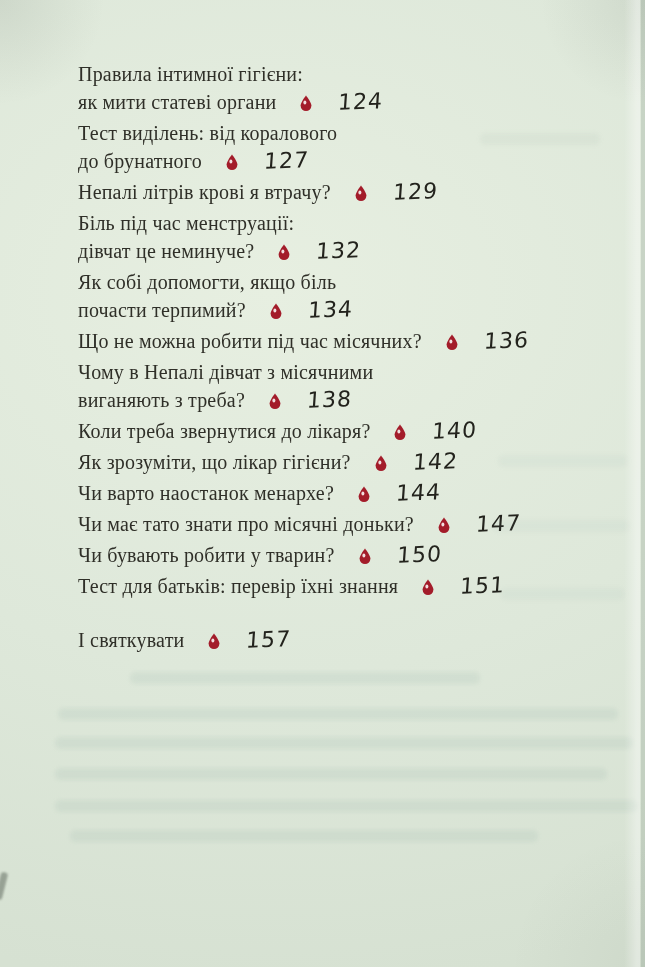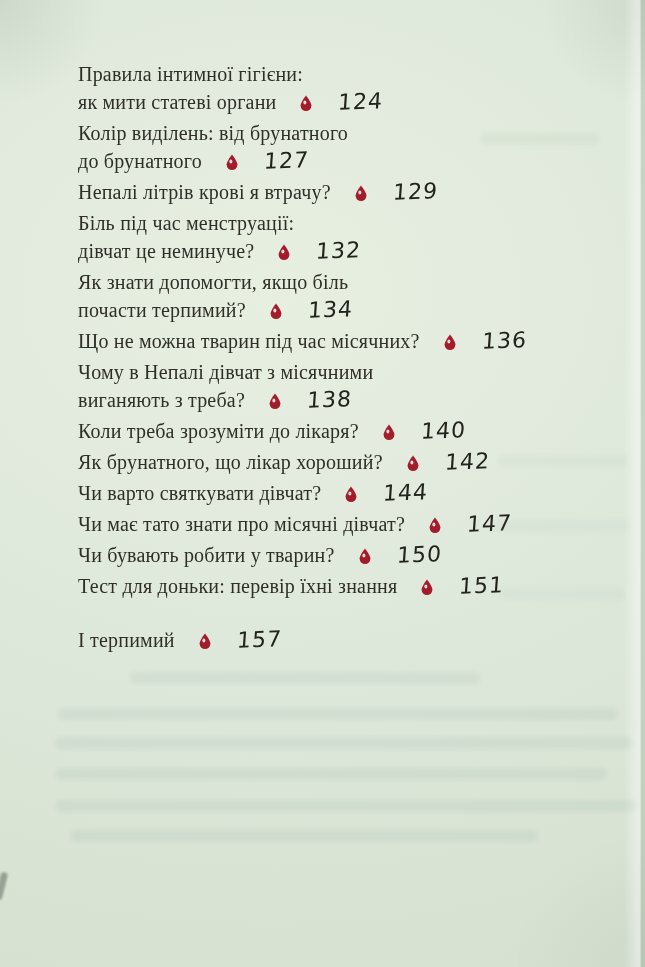--- a/index.html
+++ b/index.html
@@ -100,21 +100,21 @@
 
   <div class="entry">
     <span class="entry-text">Правила інтимної гігієни:
 як мити статеві органи</span><span class="drop"><svg width="12" height="16" viewBox="0 0 12 16">
           <path d="M6 0.5 C6 0.5 0.6 7.4 0.6 10.6 A5.4 5.4 0 0 0 11.4 10.6 C11.4 7.4 6 0.5 6 0.5 Z" fill="#a31c2a"></path>
           <ellipse cx="4.9" cy="7.6" rx="1.5" ry="2" fill="rgba(255,255,255,0.85)"></ellipse>
         </svg></span><span class="pg">124</span>
   </div>
 
   <div class="entry">
-    <span class="entry-text">Колір виділень: від брунатного
+    <span class="entry-text">Тест виділень: від коралового
 до брунатного</span><span class="drop"><svg width="12" height="16" viewBox="0 0 12 16">
           <path d="M6 0.5 C6 0.5 0.6 7.4 0.6 10.6 A5.4 5.4 0 0 0 11.4 10.6 C11.4 7.4 6 0.5 6 0.5 Z" fill="#a31c2a"></path>
           <ellipse cx="4.9" cy="7.6" rx="1.5" ry="2" fill="rgba(255,255,255,0.85)"></ellipse>
         </svg></span><span class="pg">127</span>
   </div>
 
   <div class="entry">
     <span class="entry-text">Непалі літрів крові я втрачу?</span><span class="drop"><svg width="12" height="16" viewBox="0 0 12 16">
           <path d="M6 0.5 C6 0.5 0.6 7.4 0.6 10.6 A5.4 5.4 0 0 0 11.4 10.6 C11.4 7.4 6 0.5 6 0.5 Z" fill="#a31c2a"></path>
           <ellipse cx="4.9" cy="7.6" rx="1.5" ry="2" fill="rgba(255,255,255,0.85)"></ellipse>
@@ -123,86 +123,86 @@
 
   <div class="entry">
     <span class="entry-text">Біль під час менструації:
 дівчат це неминуче?</span><span class="drop"><svg width="12" height="16" viewBox="0 0 12 16">
           <path d="M6 0.5 C6 0.5 0.6 7.4 0.6 10.6 A5.4 5.4 0 0 0 11.4 10.6 C11.4 7.4 6 0.5 6 0.5 Z" fill="#a31c2a"></path>
           <ellipse cx="4.9" cy="7.6" rx="1.5" ry="2" fill="rgba(255,255,255,0.85)"></ellipse>
         </svg></span><span class="pg">132</span>
   </div>
 
   <div class="entry">
-    <span class="entry-text">Як знати допомогти, якщо біль
+    <span class="entry-text">Як собі допомогти, якщо біль
 почасти терпимий?</span><span class="drop"><svg width="12" height="16" viewBox="0 0 12 16">
           <path d="M6 0.5 C6 0.5 0.6 7.4 0.6 10.6 A5.4 5.4 0 0 0 11.4 10.6 C11.4 7.4 6 0.5 6 0.5 Z" fill="#a31c2a"></path>
           <ellipse cx="4.9" cy="7.6" rx="1.5" ry="2" fill="rgba(255,255,255,0.85)"></ellipse>
         </svg></span><span class="pg">134</span>
   </div>
 
   <div class="entry">
-    <span class="entry-text">Що не можна тварин під час місячних?</span><span class="drop"><svg width="12" height="16" viewBox="0 0 12 16">
+    <span class="entry-text">Що не можна робити під час місячних?</span><span class="drop"><svg width="12" height="16" viewBox="0 0 12 16">
           <path d="M6 0.5 C6 0.5 0.6 7.4 0.6 10.6 A5.4 5.4 0 0 0 11.4 10.6 C11.4 7.4 6 0.5 6 0.5 Z" fill="#a31c2a"></path>
           <ellipse cx="4.9" cy="7.6" rx="1.5" ry="2" fill="rgba(255,255,255,0.85)"></ellipse>
         </svg></span><span class="pg">136</span>
   </div>
 
   <div class="entry">
     <span class="entry-text">Чому в Непалі дівчат з місячними
 виганяють з треба?</span><span class="drop"><svg width="12" height="16" viewBox="0 0 12 16">
           <path d="M6 0.5 C6 0.5 0.6 7.4 0.6 10.6 A5.4 5.4 0 0 0 11.4 10.6 C11.4 7.4 6 0.5 6 0.5 Z" fill="#a31c2a"></path>
           <ellipse cx="4.9" cy="7.6" rx="1.5" ry="2" fill="rgba(255,255,255,0.85)"></ellipse>
         </svg></span><span class="pg">138</span>
   </div>
 
   <div class="entry">
-    <span class="entry-text">Коли треба зрозуміти до лікаря?</span><span class="drop"><svg width="12" height="16" viewBox="0 0 12 16">
+    <span class="entry-text">Коли треба звернутися до лікаря?</span><span class="drop"><svg width="12" height="16" viewBox="0 0 12 16">
           <path d="M6 0.5 C6 0.5 0.6 7.4 0.6 10.6 A5.4 5.4 0 0 0 11.4 10.6 C11.4 7.4 6 0.5 6 0.5 Z" fill="#a31c2a"></path>
           <ellipse cx="4.9" cy="7.6" rx="1.5" ry="2" fill="rgba(255,255,255,0.85)"></ellipse>
         </svg></span><span class="pg">140</span>
   </div>
 
   <div class="entry">
-    <span class="entry-text">Як брунатного, що лікар хороший?</span><span class="drop"><svg width="12" height="16" viewBox="0 0 12 16">
+    <span class="entry-text">Як зрозуміти, що лікар гігієни?</span><span class="drop"><svg width="12" height="16" viewBox="0 0 12 16">
           <path d="M6 0.5 C6 0.5 0.6 7.4 0.6 10.6 A5.4 5.4 0 0 0 11.4 10.6 C11.4 7.4 6 0.5 6 0.5 Z" fill="#a31c2a"></path>
           <ellipse cx="4.9" cy="7.6" rx="1.5" ry="2" fill="rgba(255,255,255,0.85)"></ellipse>
         </svg></span><span class="pg">142</span>
   </div>
 
   <div class="entry">
-    <span class="entry-text">Чи варто святкувати дівчат?</span><span class="drop"><svg width="12" height="16" viewBox="0 0 12 16">
+    <span class="entry-text">Чи варто наостанок менархе?</span><span class="drop"><svg width="12" height="16" viewBox="0 0 12 16">
           <path d="M6 0.5 C6 0.5 0.6 7.4 0.6 10.6 A5.4 5.4 0 0 0 11.4 10.6 C11.4 7.4 6 0.5 6 0.5 Z" fill="#a31c2a"></path>
           <ellipse cx="4.9" cy="7.6" rx="1.5" ry="2" fill="rgba(255,255,255,0.85)"></ellipse>
         </svg></span><span class="pg">144</span>
   </div>
 
   <div class="entry">
-    <span class="entry-text">Чи має тато знати про місячні дівчат?</span><span class="drop"><svg width="12" height="16" viewBox="0 0 12 16">
+    <span class="entry-text">Чи має тато знати про місячні доньки?</span><span class="drop"><svg width="12" height="16" viewBox="0 0 12 16">
           <path d="M6 0.5 C6 0.5 0.6 7.4 0.6 10.6 A5.4 5.4 0 0 0 11.4 10.6 C11.4 7.4 6 0.5 6 0.5 Z" fill="#a31c2a"></path>
           <ellipse cx="4.9" cy="7.6" rx="1.5" ry="2" fill="rgba(255,255,255,0.85)"></ellipse>
         </svg></span><span class="pg">147</span>
   </div>
 
   <div class="entry">
     <span class="entry-text">Чи бувають робити у тварин?</span><span class="drop"><svg width="12" height="16" viewBox="0 0 12 16">
           <path d="M6 0.5 C6 0.5 0.6 7.4 0.6 10.6 A5.4 5.4 0 0 0 11.4 10.6 C11.4 7.4 6 0.5 6 0.5 Z" fill="#a31c2a"></path>
           <ellipse cx="4.9" cy="7.6" rx="1.5" ry="2" fill="rgba(255,255,255,0.85)"></ellipse>
         </svg></span><span class="pg">150</span>
   </div>
 
   <div class="entry">
-    <span class="entry-text">Тест для доньки: перевір їхні знання</span><span class="drop"><svg width="12" height="16" viewBox="0 0 12 16">
+    <span class="entry-text">Тест для батьків: перевір їхні знання</span><span class="drop"><svg width="12" height="16" viewBox="0 0 12 16">
           <path d="M6 0.5 C6 0.5 0.6 7.4 0.6 10.6 A5.4 5.4 0 0 0 11.4 10.6 C11.4 7.4 6 0.5 6 0.5 Z" fill="#a31c2a"></path>
           <ellipse cx="4.9" cy="7.6" rx="1.5" ry="2" fill="rgba(255,255,255,0.85)"></ellipse>
         </svg></span><span class="pg">151</span>
   </div>
 
   <div class="entry group-break">
-    <span class="entry-text">І терпимий</span><span class="drop"><svg width="12" height="16" viewBox="0 0 12 16">
+    <span class="entry-text">І святкувати</span><span class="drop"><svg width="12" height="16" viewBox="0 0 12 16">
           <path d="M6 0.5 C6 0.5 0.6 7.4 0.6 10.6 A5.4 5.4 0 0 0 11.4 10.6 C11.4 7.4 6 0.5 6 0.5 Z" fill="#a31c2a"></path>
           <ellipse cx="4.9" cy="7.6" rx="1.5" ry="2" fill="rgba(255,255,255,0.85)"></ellipse>
         </svg></span><span class="pg">157</span>
   </div>
 
 </div>
 
 <div class="ghost g1"></div>
 <div class="ghost g2"></div>
 <div class="ghost g3"></div>

